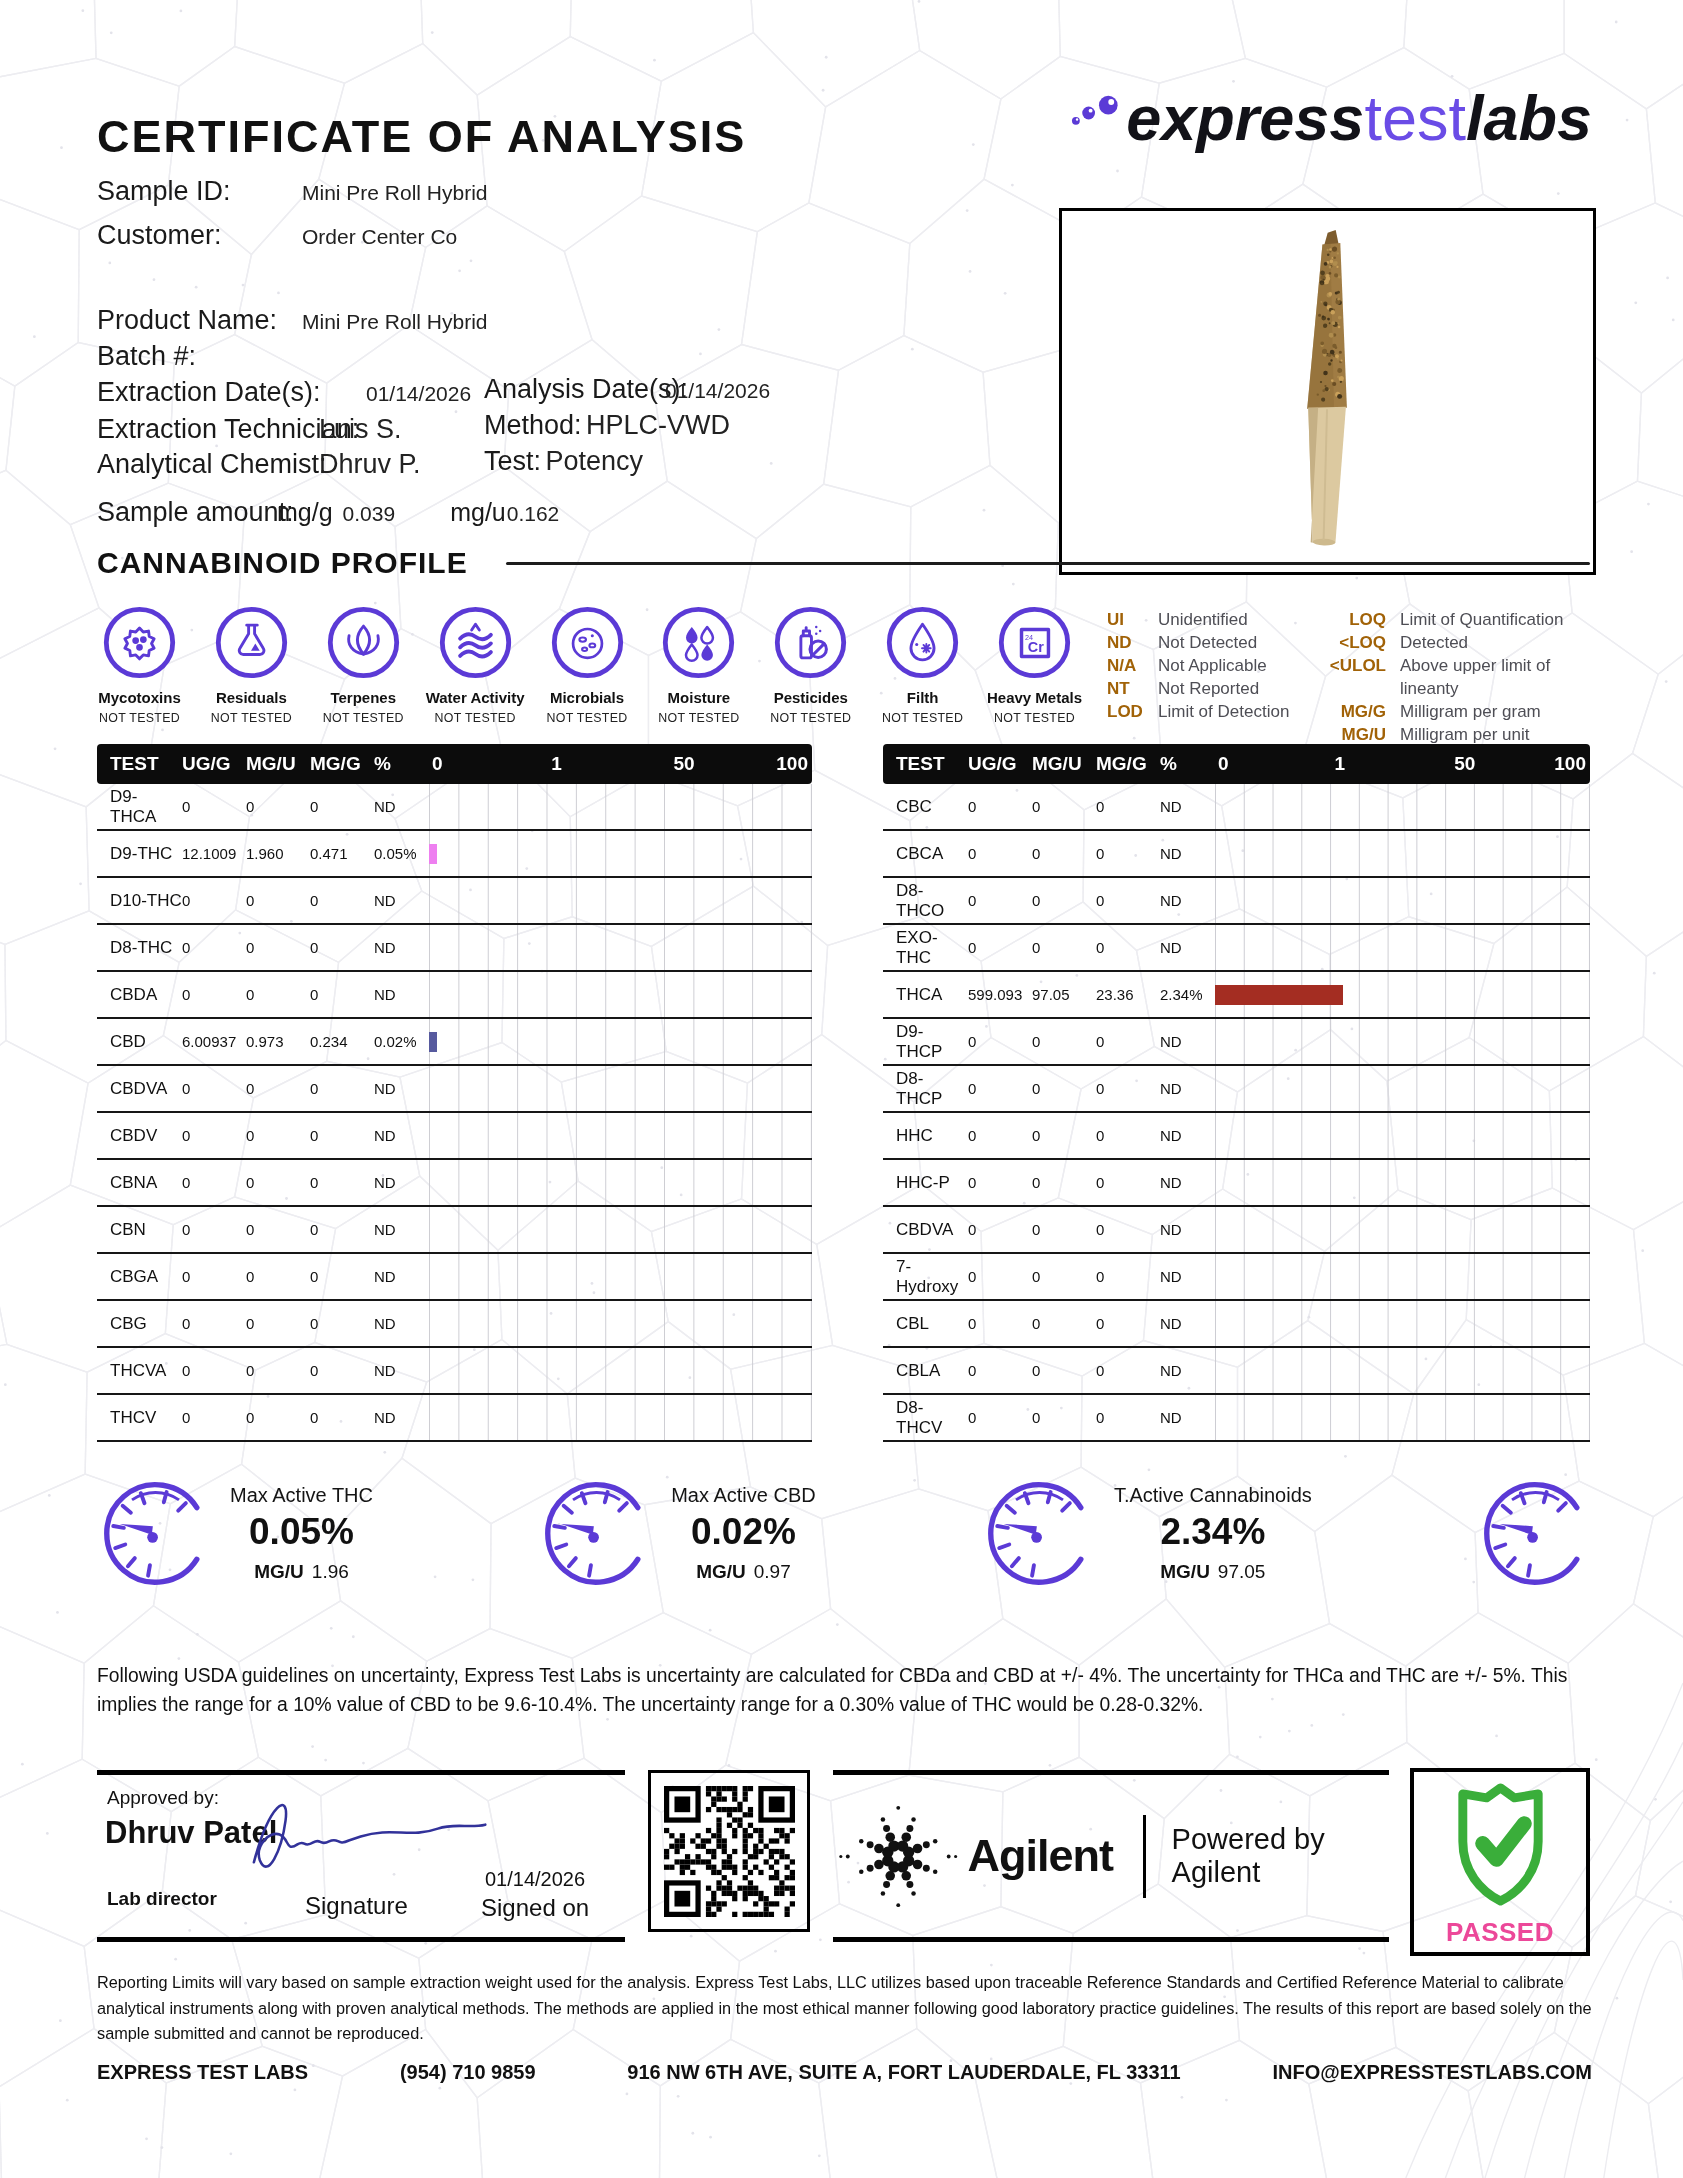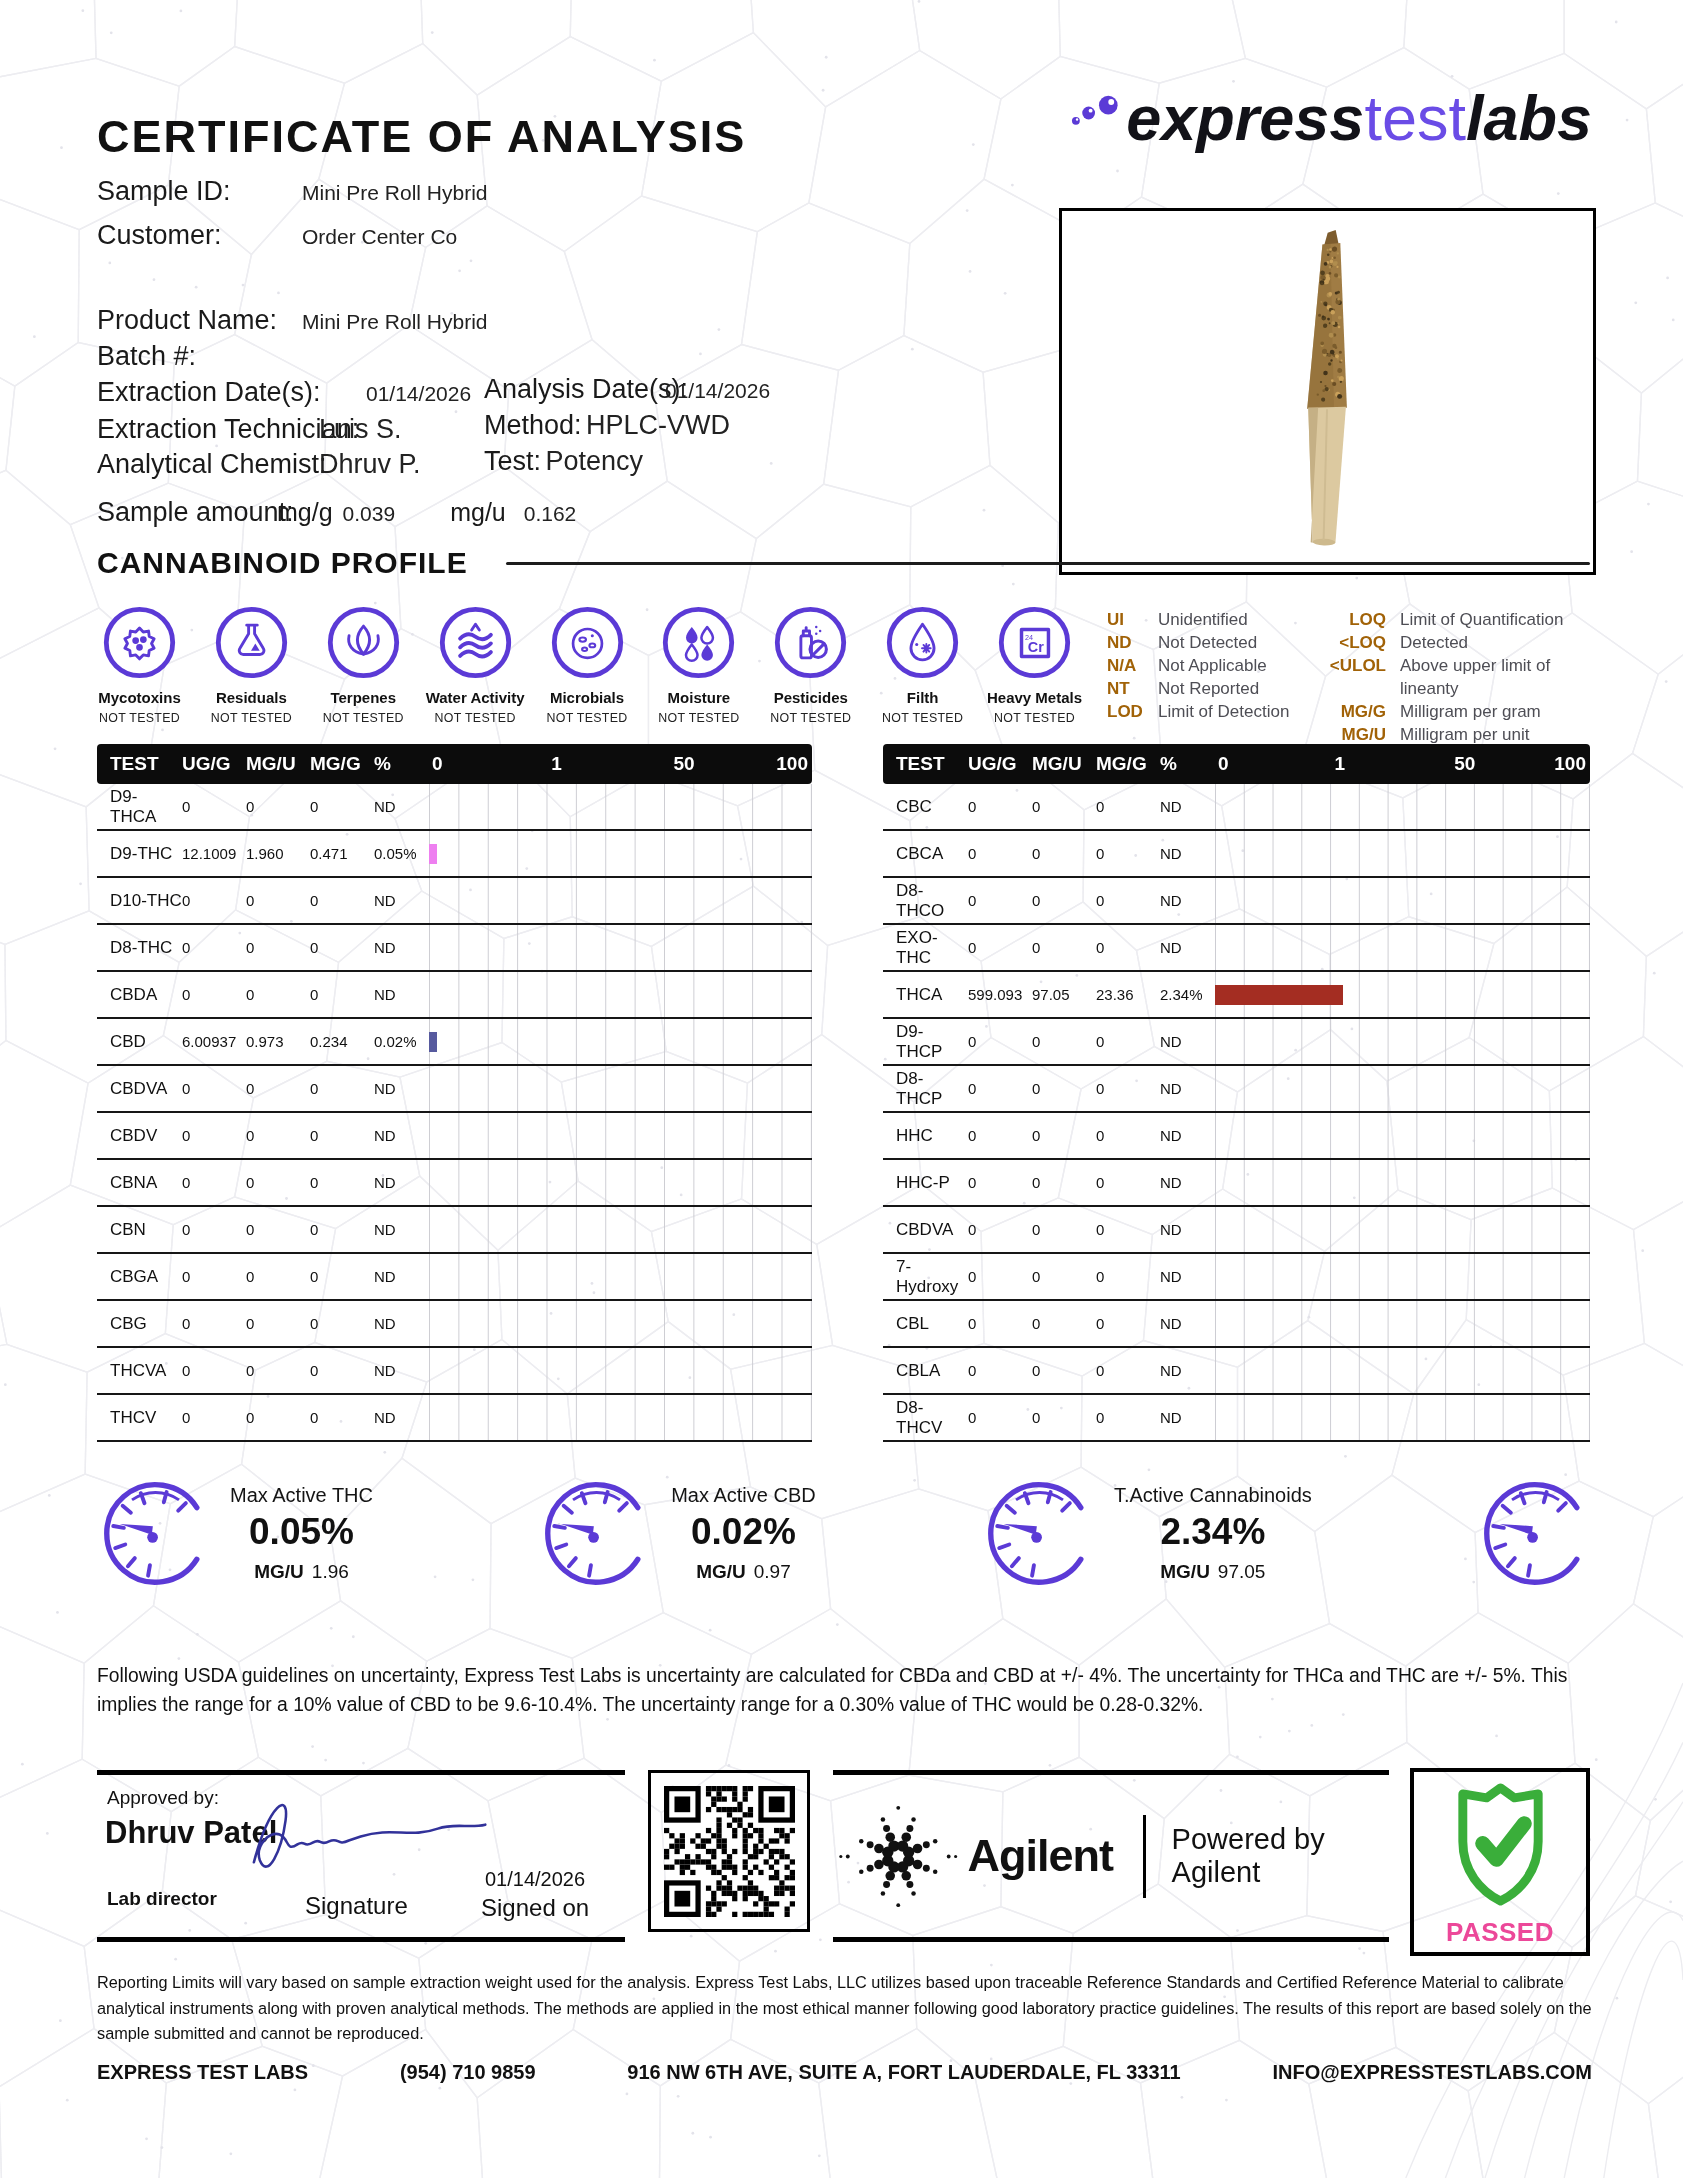--- a/index.html
+++ b/index.html
@@ -657,21 +657,21 @@
     <span class="ilabel">Method:</span>&nbsp;<span class="ival-l">HPLC-VWD</span>
   </div>
   <div class="iline layer" style="left:484px;top:446px;">
     <span class="ilabel">Test:</span>&nbsp;<span class="ival-l">Potency</span>
   </div>
   <div class="iline layer" style="left:97px;top:497px;">
     <span class="ilabel" style="width:180px;">Sample amount:</span>
     <span class="ilabel" style="font-size:25px;">mg/g</span>
     <span class="ival-s" style="margin-left:10px;">0.039</span>
     <span class="ilabel" style="font-size:25px;margin-left:55px;">mg/u</span>
-    <span class="ival-s" style="margin-left:18px;">0.162</span>
+    <span class="ival-s" style="margin-left:1px;">0.162</span>
   </div>
 
   <div class="product-box layer">
     <svg width="149" height="337" viewBox="0 0 150 340">
       <g transform="rotate(1.5 75 170)">
         <polygon points="71,10 79,7 83,24 67,26" fill="#7d5c2e"></polygon>
         <polygon points="66,22 84,20 95,186 55,188" fill="#a07c44"></polygon>
         <polygon points="66,22 74,21 82,187 55,188" fill="#8f6d39" opacity="0.55"></polygon>
         <g id="speckles">
             <circle cx="74.4" cy="50.7" r="1.4" fill="#6b4e24"></circle>

